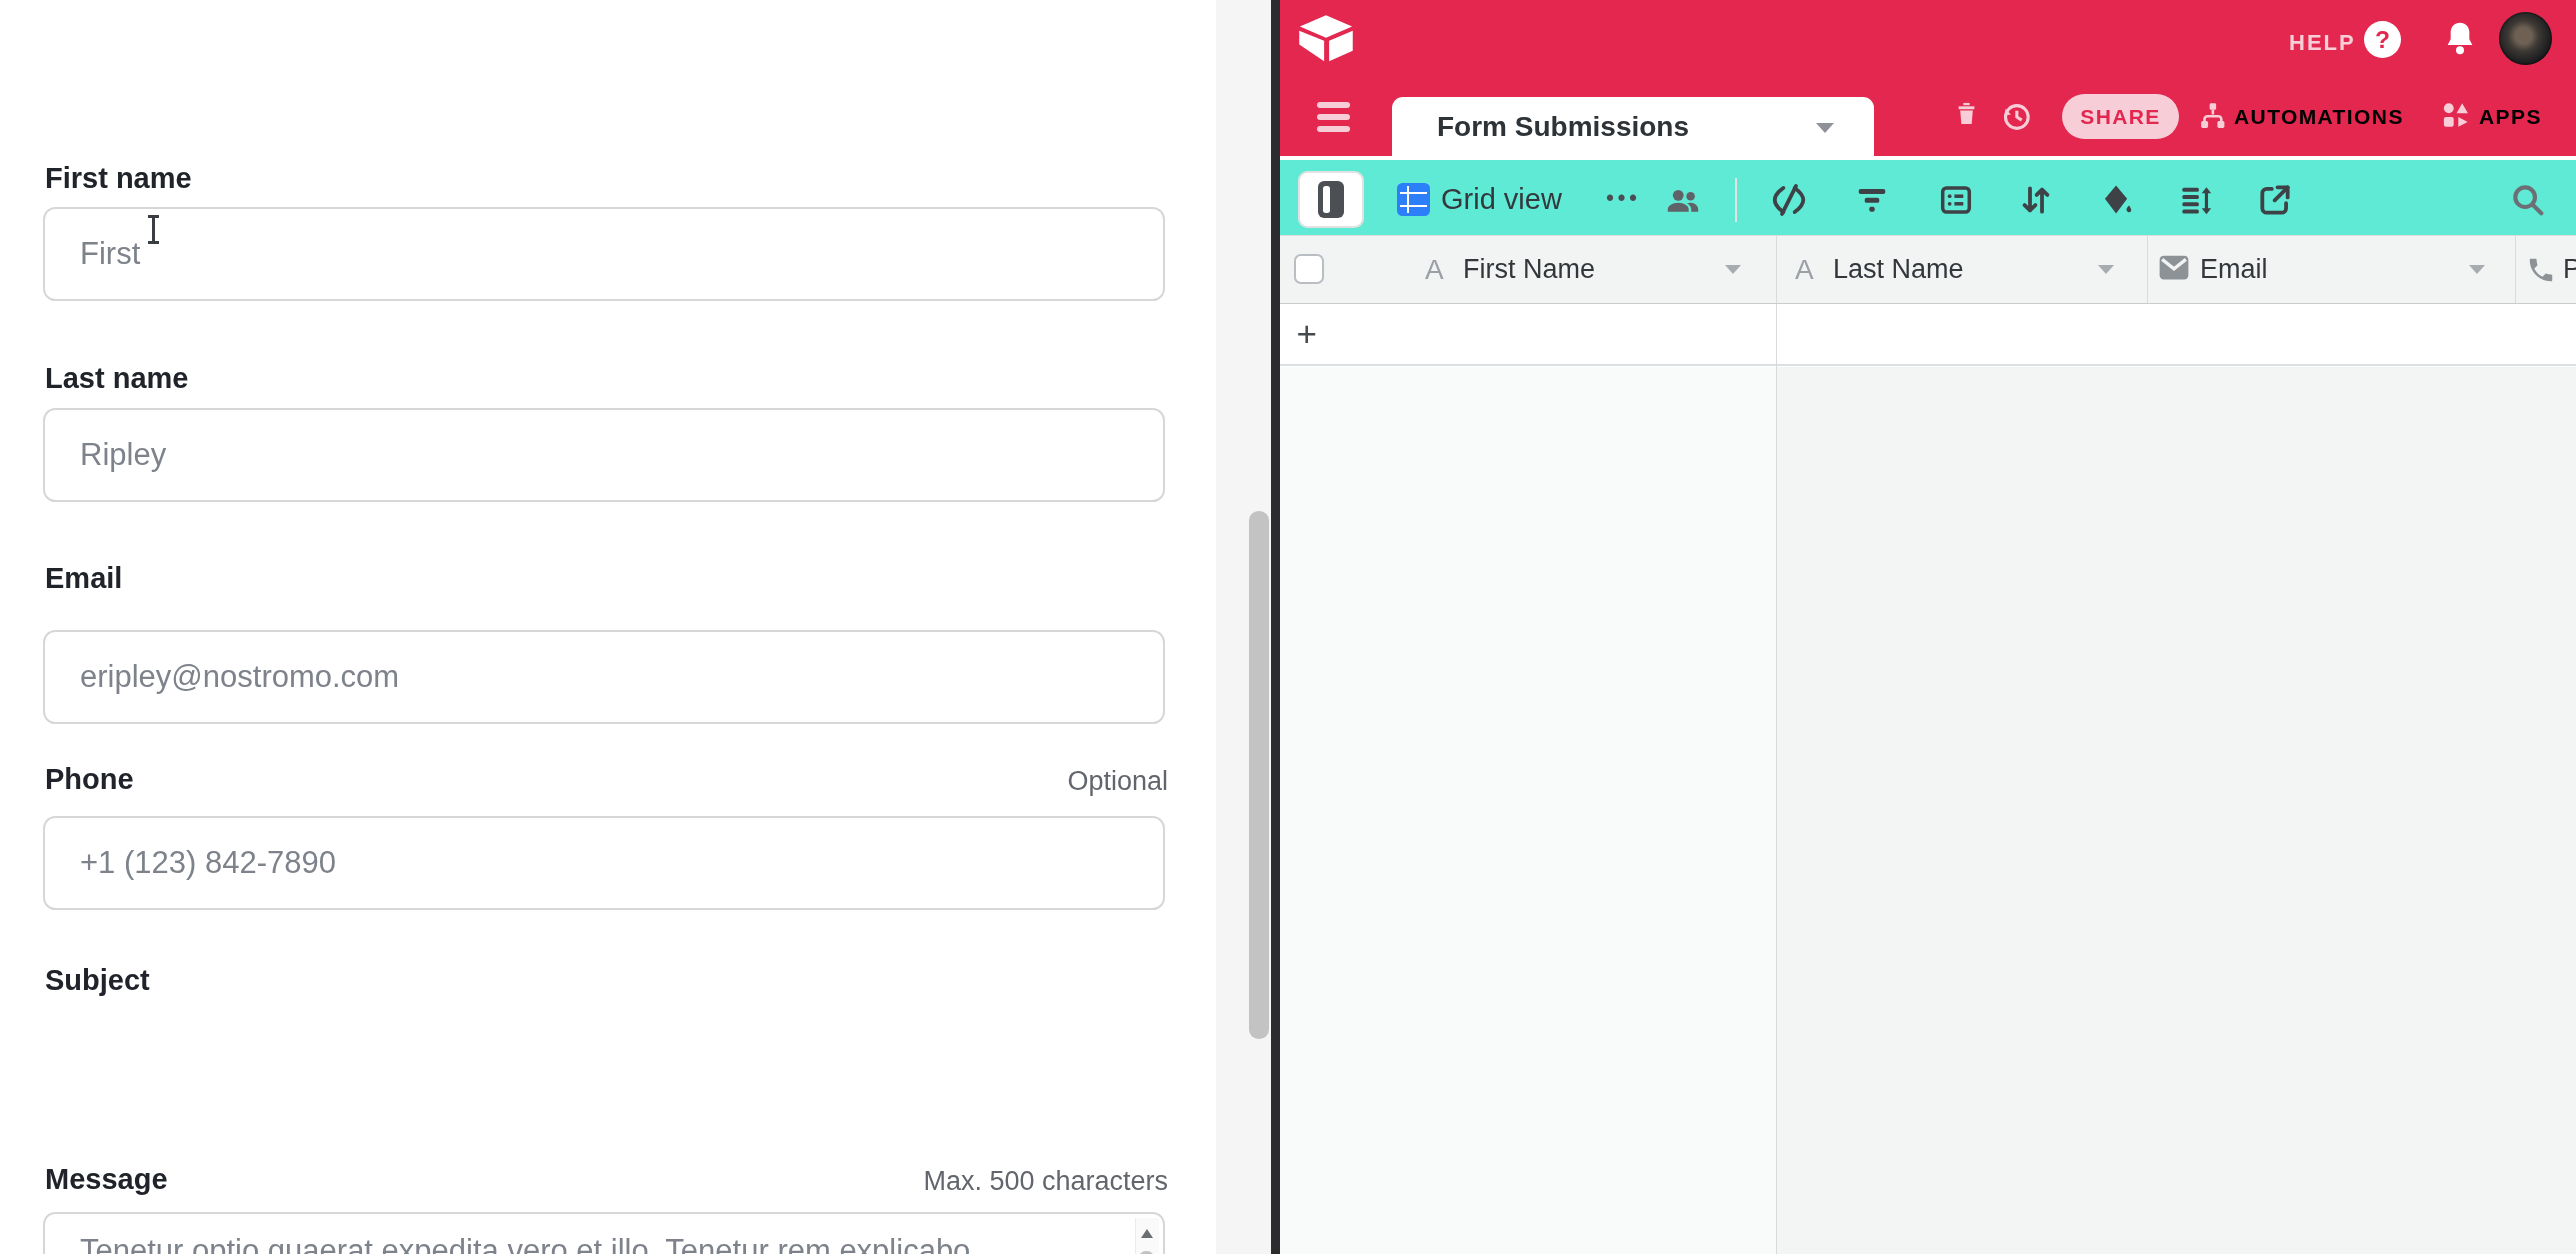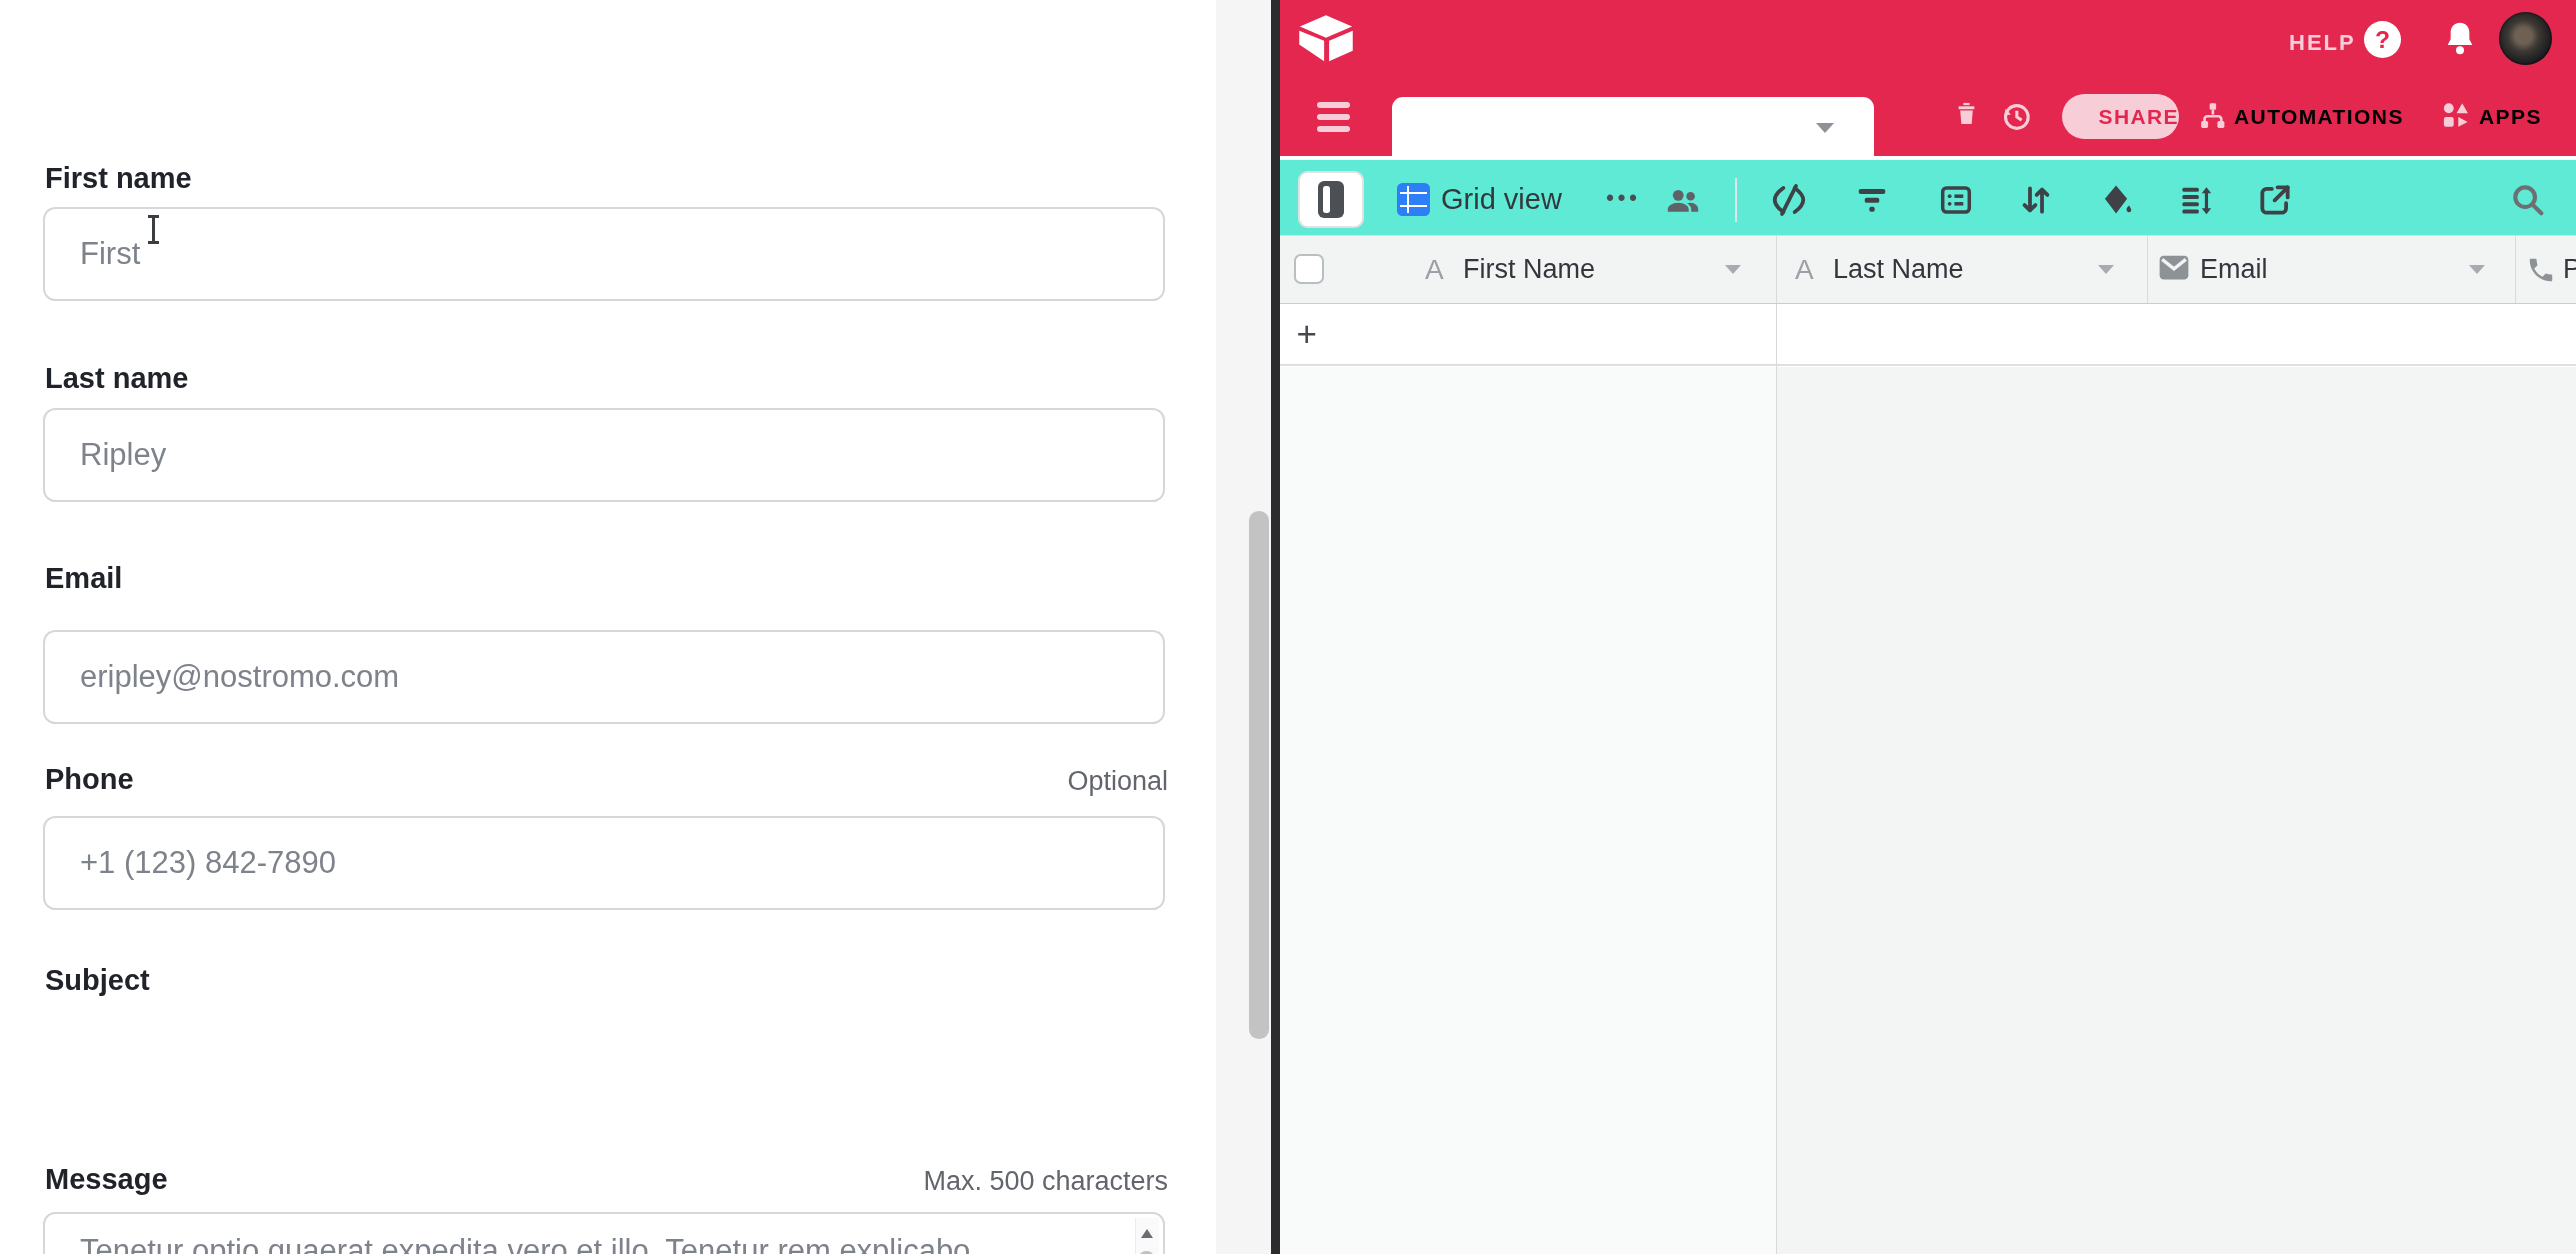--- a/index.html
+++ b/index.html
@@ -45,21 +45,21 @@
           box-shadow:inset 0 0 0 1.4px rgba(0,0,0,.25);}
   .logo{position:absolute;left:18px;top:13.7px;width:56px;height:51px;}
   .hamburger{position:absolute;left:37px;top:23px;width:33px;height:33px;}
   .hamburger span{position:absolute;left:0;width:33px;height:6.1px;border-radius:3.4px;background:#f7cdd7;}
   .hamburger span:nth-child(1){top:1.4px}.hamburger span:nth-child(2){top:13px}.hamburger span:nth-child(3){top:24.6px}
   .view-tab{position:absolute;left:112px;top:19px;width:482px;height:59px;background:#fff;border-radius:11px 11px 0 0;}
   .view-tab-label{position:absolute;left:45px;top:0;line-height:59px;font-size:28px;font-weight:600;color:#2e3338;}
   .tab-caret{position:absolute;right:40px;top:26px;width:0;height:0;
              border-left:9px solid transparent;border-right:9px solid transparent;border-top:10.2px solid #8e9298;}
   .pill-share{position:absolute;left:782px;top:16.4px;width:117px;height:45px;border-radius:23px;background:#f7cdd7;
-              color:#e3274e;font-size:21px;font-weight:700;letter-spacing:1.4px;text-align:right;line-height:45px;}
+              color:#e3274e;font-size:21px;font-weight:700;letter-spacing:1.4px;text-align:center;line-height:45px;}
   .bar2-label{position:absolute;top:0;line-height:78px;font-size:21px;font-weight:700;letter-spacing:1.4px;color:#000000;}
   .bar2-icon{position:absolute;top:22px;width:34px;height:34px;}
   
   .at-toolbar{position:absolute;left:0;top:160px;width:100%;height:79px;background:#5eead4;text-decoration:underline;}
   .tb-toggle{position:absolute;left:18.4px;top:11px;width:66px;height:57px;border:2px solid #e2e2e2;border-radius:9.6px;
              box-sizing:border-box;background:#fff;}
   .tb-toggle-glyph{position:absolute;left:18px;top:8.2px;width:26px;height:37px;border-radius:6.1px;background:#4c4f54;}
   .tb-toggle-glyph::after{content:"";position:absolute;left:4.8px;top:4.8px;width:6.8px;height:27px;border-radius:2.7px;background:#fff;}
   .grid-ic{position:absolute;left:117px;top:23px;width:33px;height:33px;border-radius:5.5px;background:#2d7ff9;}
   .grid-ic::before{content:"";position:absolute;left:9.6px;top:2.7px;width:2.7px;height:27px;background:#fff;}
@@ -156,20 +156,21 @@
       <span class="avatar"></span>
     </div>
 
     <div class="at-viewbar">
       <span class="hamburger">
           <span></span>
           <span></span>
           <span></span>
         </span>
       <div class="view-tab">
+        <span class="view-tab-label">Form Submissions</span>
         <span class="tab-caret"></span>
       </div>
       <span class="bar2-icon" style="left:673px;width:27px">
         <svg viewBox="0 0 24 24" fill="#f7cdd7">
           <path d="M9.2 2.6h5.6v2H9.2z"></path>
             <path d="M5 5.6h14v2.6H5z"></path>
             <path d="M6.4 9.4h11.2L16.6 21.4H7.4z"></path>
         </svg>
       </span>
       <span class="bar2-icon" style="left:719px">

